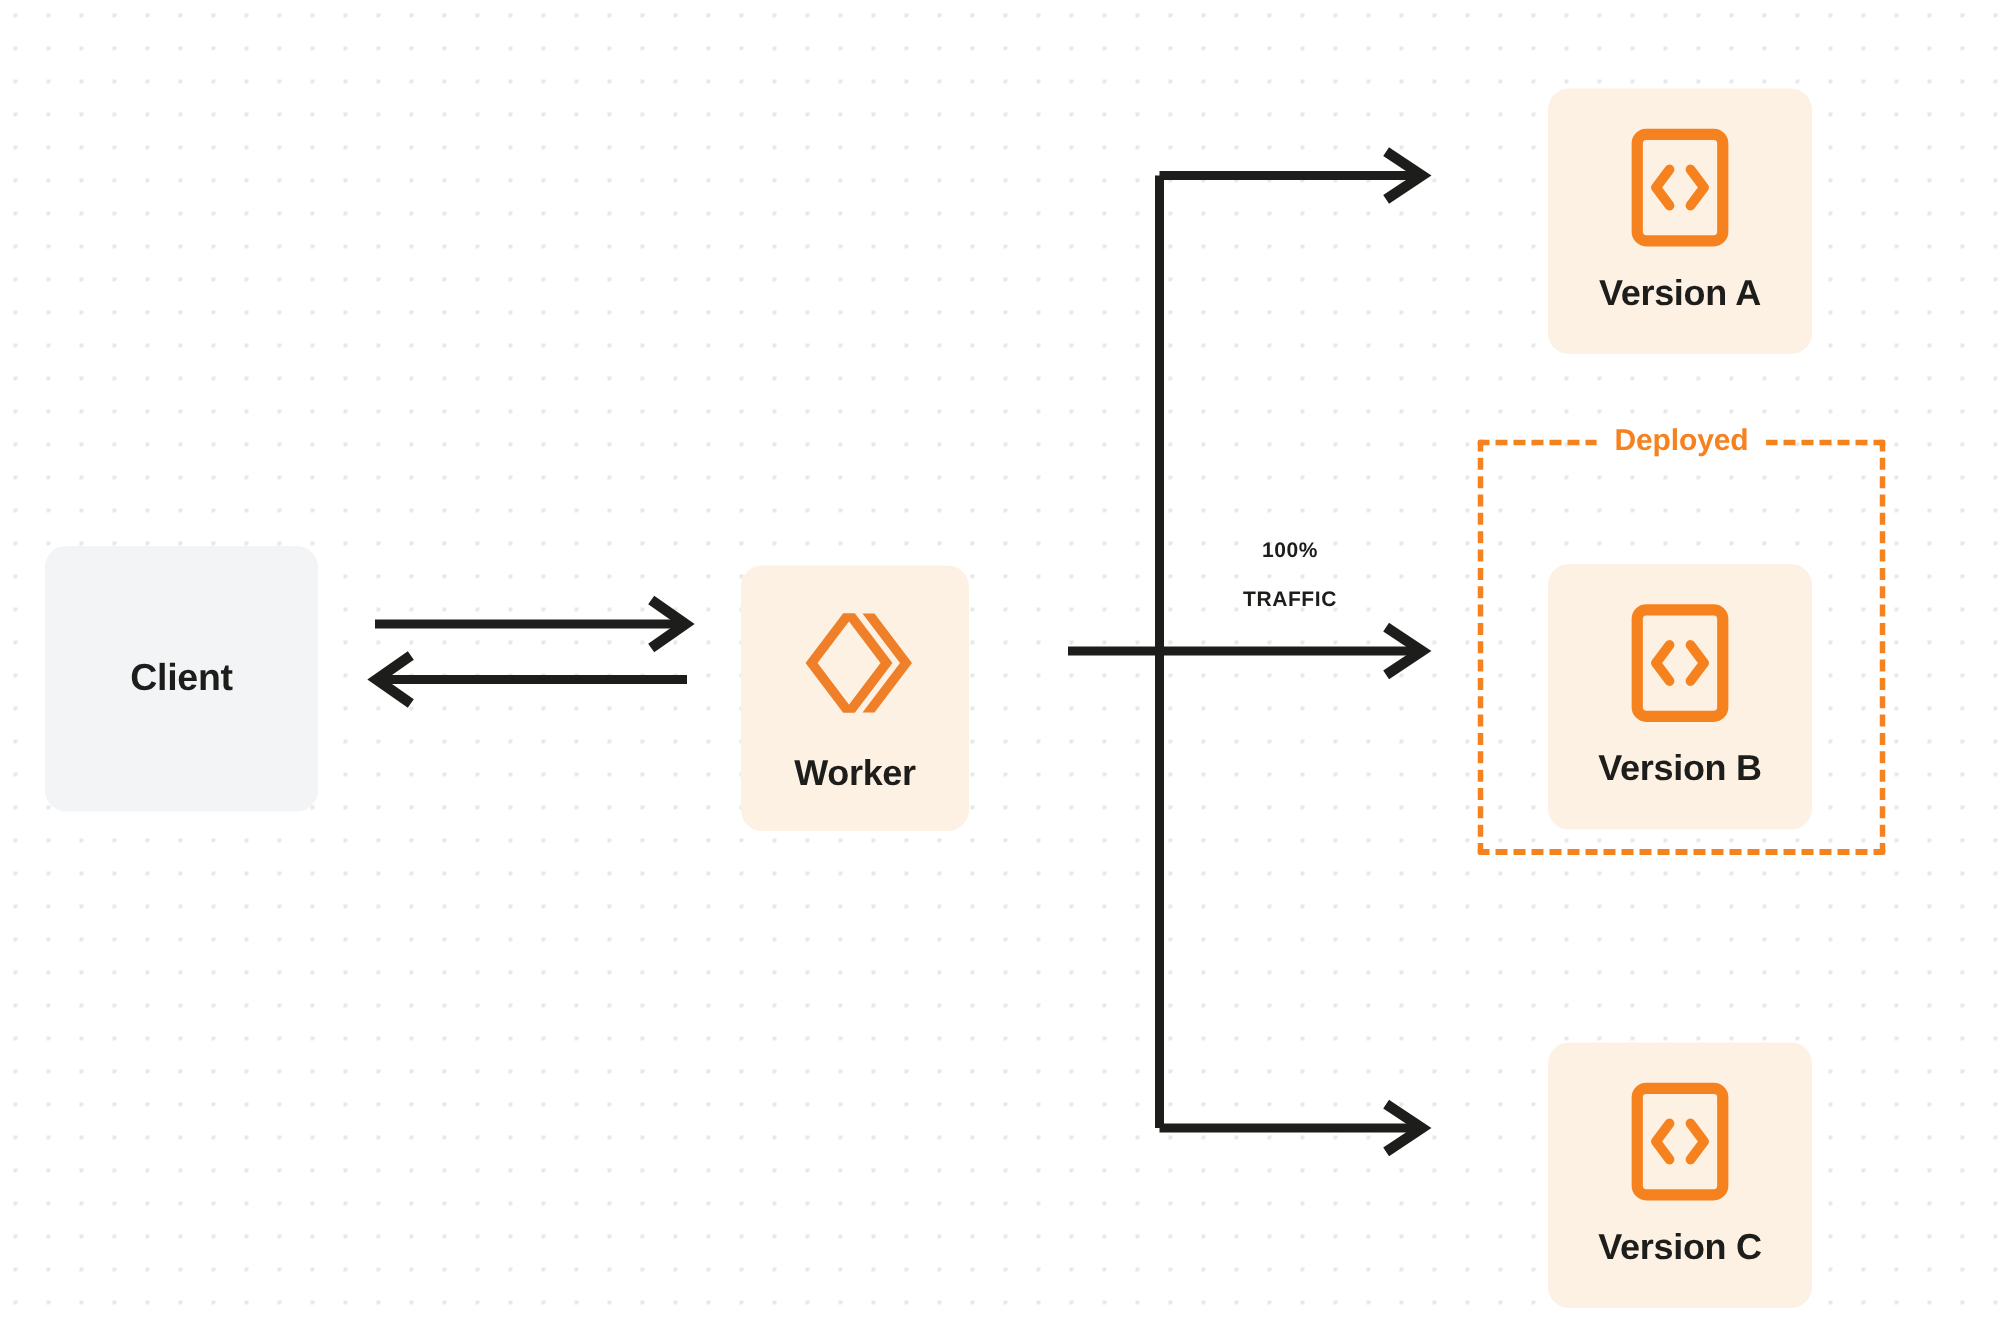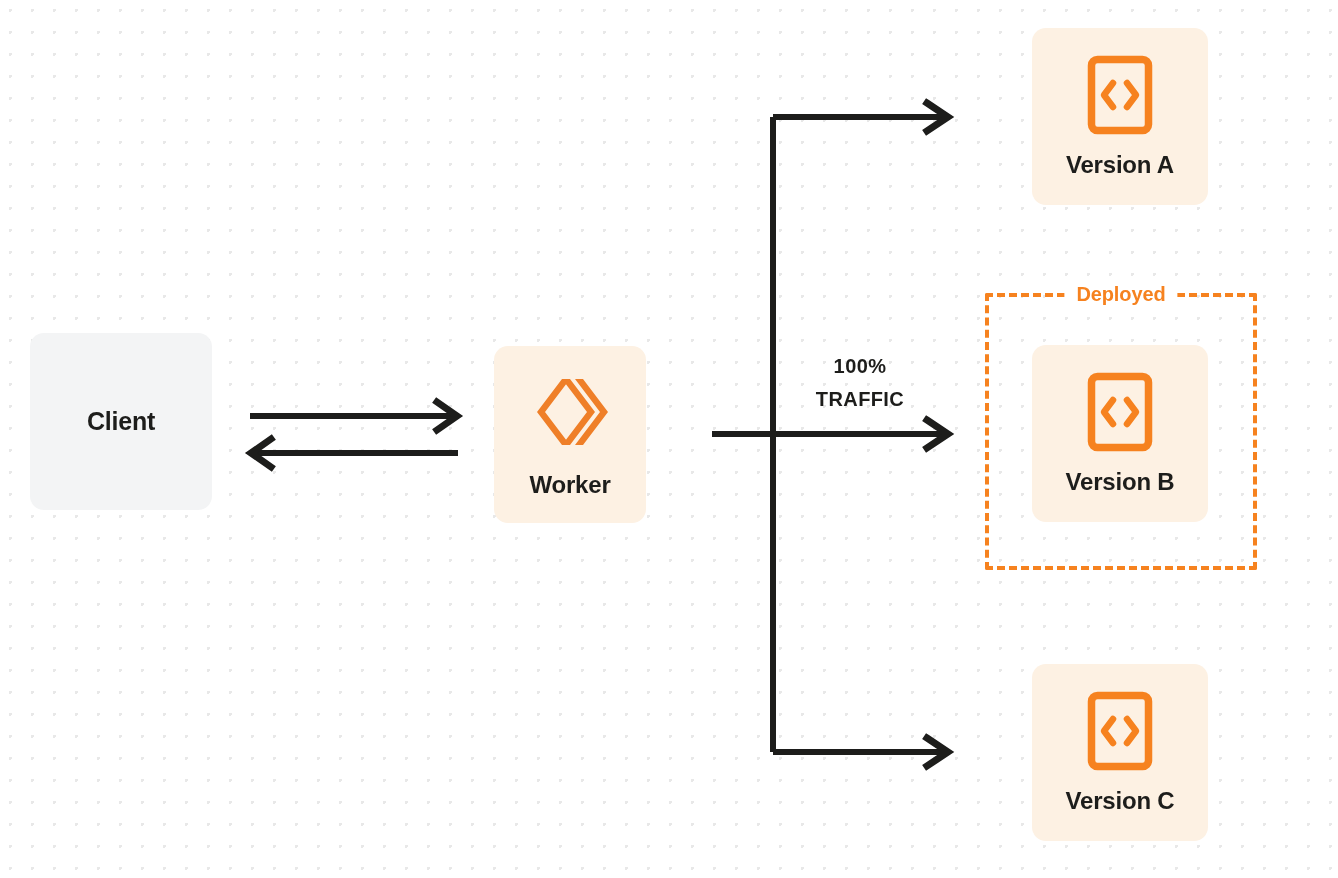--- a/index.html
+++ b/index.html
@@ -28,20 +28,21 @@
   }
 
   
   .node {
     position: absolute;
     border-radius: 14px;
     display: flex;
     flex-direction: column;
     align-items: center;
     justify-content: center;
+    margin-top: 31px;
   }
 
   .node-client {
     left: 30px;
     top: 333px;
     width: 182px;
     height: 177px;
     background-color: #f3f4f5;
     text-align: right;
   }
@@ -110,21 +111,21 @@
     line-height: 30px;
   }
 
   
   .traffic-label {
     position: absolute;
     left: 784px;
     top: 350px;
     width: 152px;
     text-align: center;
-    font-size: 20px;
+    font-size: 14px;
     font-weight: bold;
     color: #1d1d1b;
     line-height: 33px;
     letter-spacing: 0.4px;
   }
 
   
   #connectors {
     position: absolute;
     left: 0;

